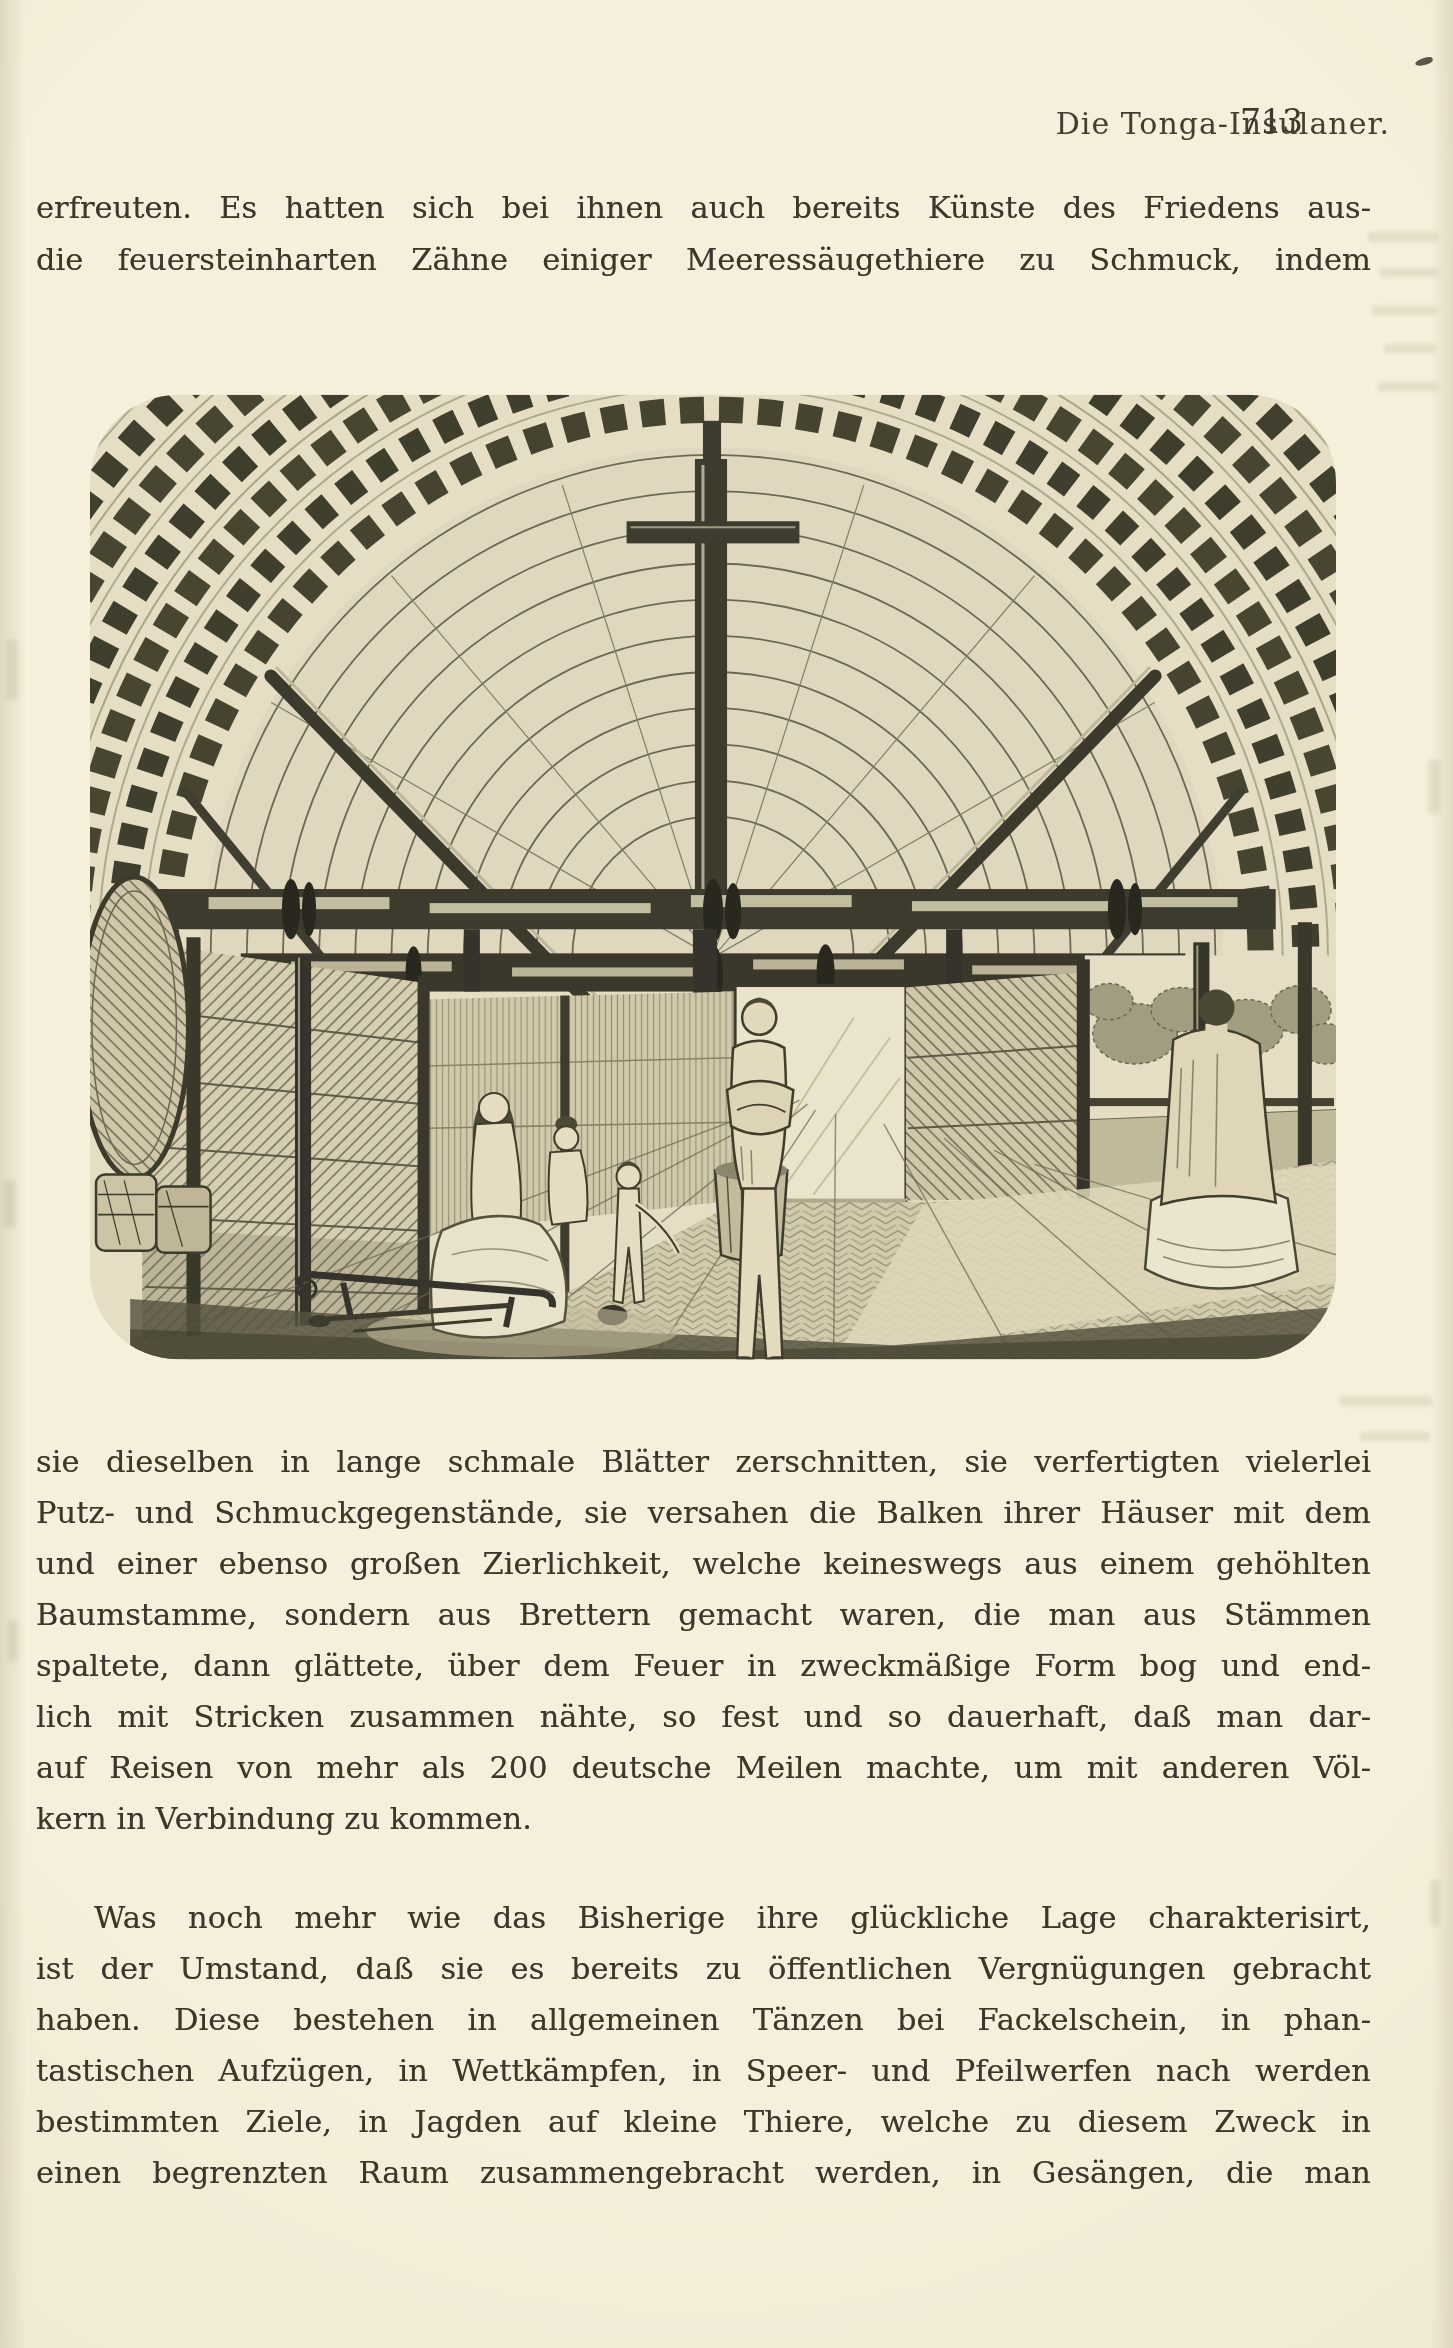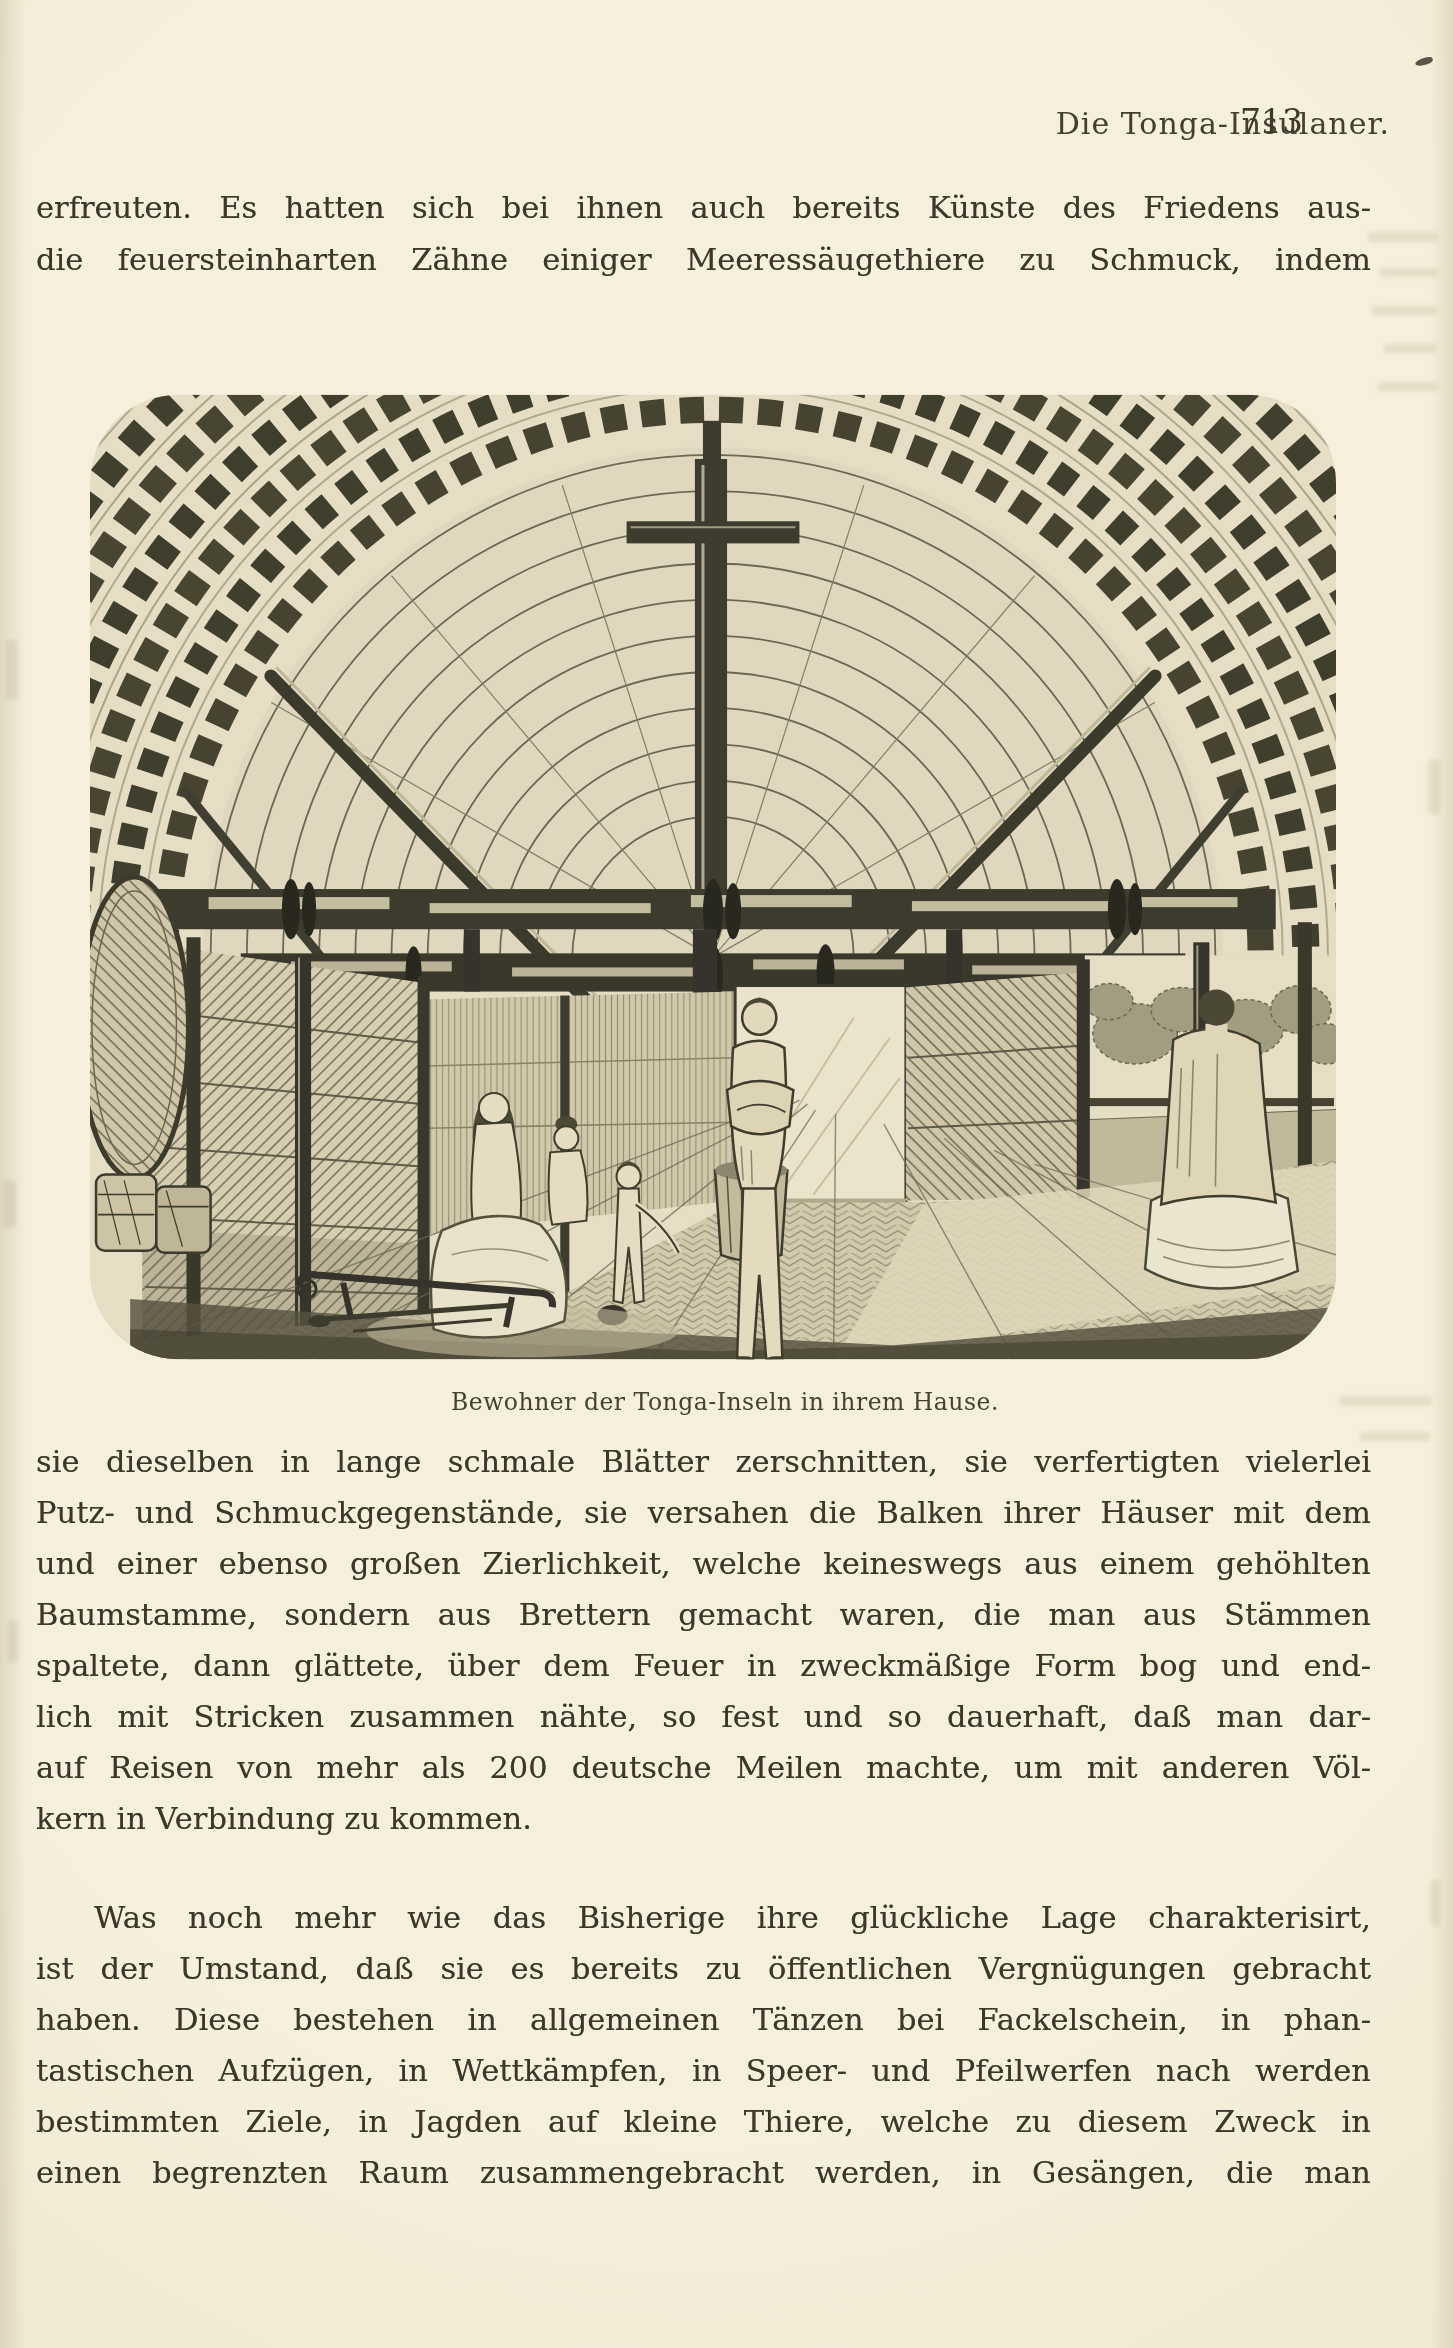--- a/index.html
+++ b/index.html
@@ -370,21 +370,20 @@
           <line x1="232" y1="920" x2="420" y2="906" stroke="#3b392b" stroke-width="5"></line>
           <ellipse cx="228" cy="922" rx="11" ry="6" fill="#3b392b"></ellipse>
           <line x1="262" y1="932" x2="400" y2="920" stroke="#3b392b" stroke-width="3"></line>
         </g>
 
         <rect x="0" y="0" width="1240" height="960" fill="#6a6752" opacity="0.05"></rect>
       </g>
     </svg>
   </div>
 
-  <div class="caption">Bewohner der Tonga-Inseln in ihrem Hause.</div>
 
   <div class="tblock" id="para-mid">
     <div class="line">sie dieselben in lange schmale Blätter zerschnitten, sie verfertigten vielerlei</div>
     <div class="line">Putz- und Schmuckgegenstände, sie versahen die Balken ihrer Häuser mit dem</div>
     <div class="line">und einer ebenso großen Zierlichkeit, welche keineswegs aus einem gehöhlten</div>
     <div class="line">Baumstamme, sondern aus Brettern gemacht waren, die man aus Stämmen</div>
     <div class="line">spaltete, dann glättete, über dem Feuer in zweckmäßige Form bog und end-</div>
     <div class="line">lich mit Stricken zusammen nähte, so fest und so dauerhaft, daß man dar-</div>
     <div class="line">auf Reisen von mehr als 200 deutsche Meilen machte, um mit anderen Völ-</div>
     <div class="line short">kern in Verbindung zu kommen.</div>

